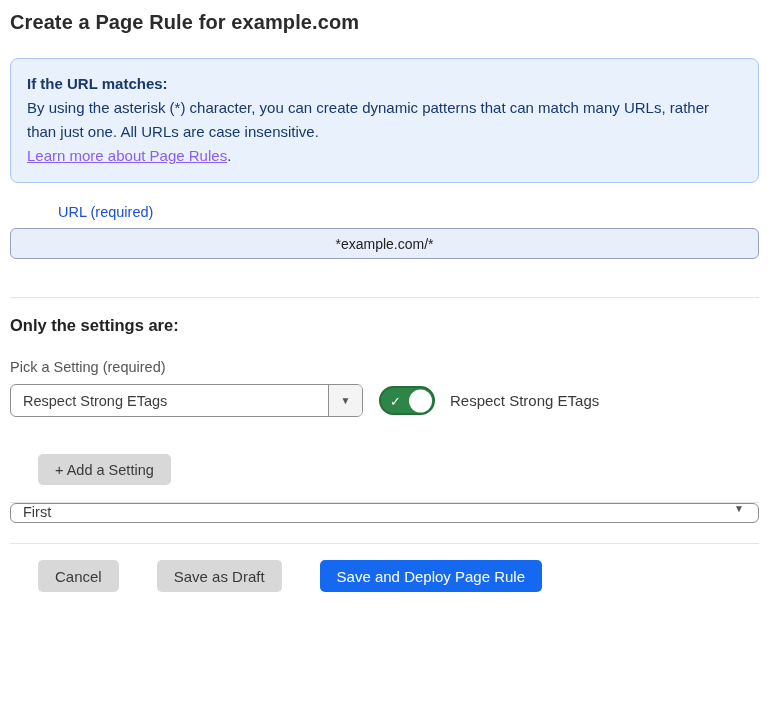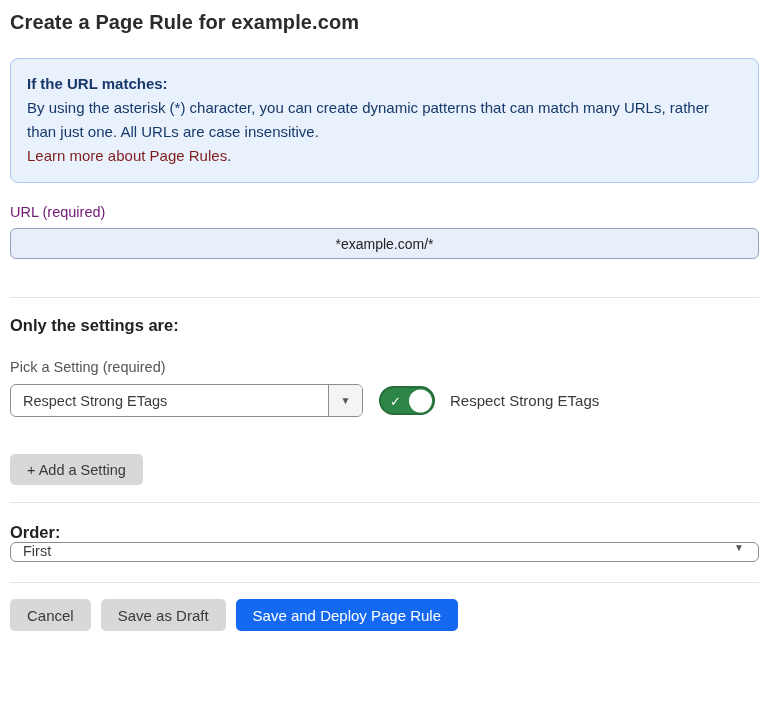--- a/index.html
+++ b/index.html
@@ -22,26 +22,26 @@
     background:#e9f1fc;
     border:1px solid #abc8f0;
     border-radius:8px;
     padding:13px 16px 14px;
     color:#17396b;
     font-size:15px;
     line-height:24px;
   }
   .info-box .info-heading { font-weight:bold; }
   .info-box a {
-    color:#7f1d1d; cursor:pointer;
+    color:#8b5cf6; text-decoration:underline; cursor:pointer;
   }
 
   .field-label {
     margin-top:21px;
-    font-size:14.5px; color:#701a75;
+    font-size:14.5px; color:#1d4ed8;margin-left:48px;
   }
 
   .url-input {
     margin-top:8px;
     width:100%; height:31px;
     background:#e9eefb;
     border:1px solid #97a2c2;
     border-radius:6px;
     padding:0 12px;
     font-family:"Liberation Sans","DejaVu Sans",sans-serif;
@@ -119,21 +119,21 @@
   .toggle-label {
     margin-left:15px;
     font-size:15px; color:#3a3a3a;
   }
 
   .btn {
     display:inline-flex; align-items:center; justify-content:center;
     height:32px; padding:8px 17px;
     border:none; border-radius:5px;
     font-family:"Liberation Sans","DejaVu Sans",sans-serif;
-    font-size:15px; cursor:pointer;
+    font-size:15px; cursor:pointer;margin-left:28px;
   }
   .btn-gray { background:#d8d8d8; color:#3a3a3a; }
   .btn-blue { background:#1569f0; color:#ffffff; }
 
   .add-setting-btn { margin-top:37px; height:31px; font-size:14.5px; }
 
   .order-select {
     width:100%; height:20px;
     background:#ffffff;
     border:1px solid #8e8e8e;
@@ -195,21 +195,20 @@
       <span class="knob"></span>
     </div>
 
     <span class="toggle-label">Respect Strong ETags</span>
   </div>
 
   <button class="btn btn-gray add-setting-btn">+ Add a Setting</button>
 
   <hr class="divider d2">
 
-  <h2 class="section-heading order">Order:</h2>
 
 
   <div class="order-select">
     <span class="select-value">First</span>
     <span class="caret">▼</span>
   </div>
 
 
   <hr class="divider d3">
 

